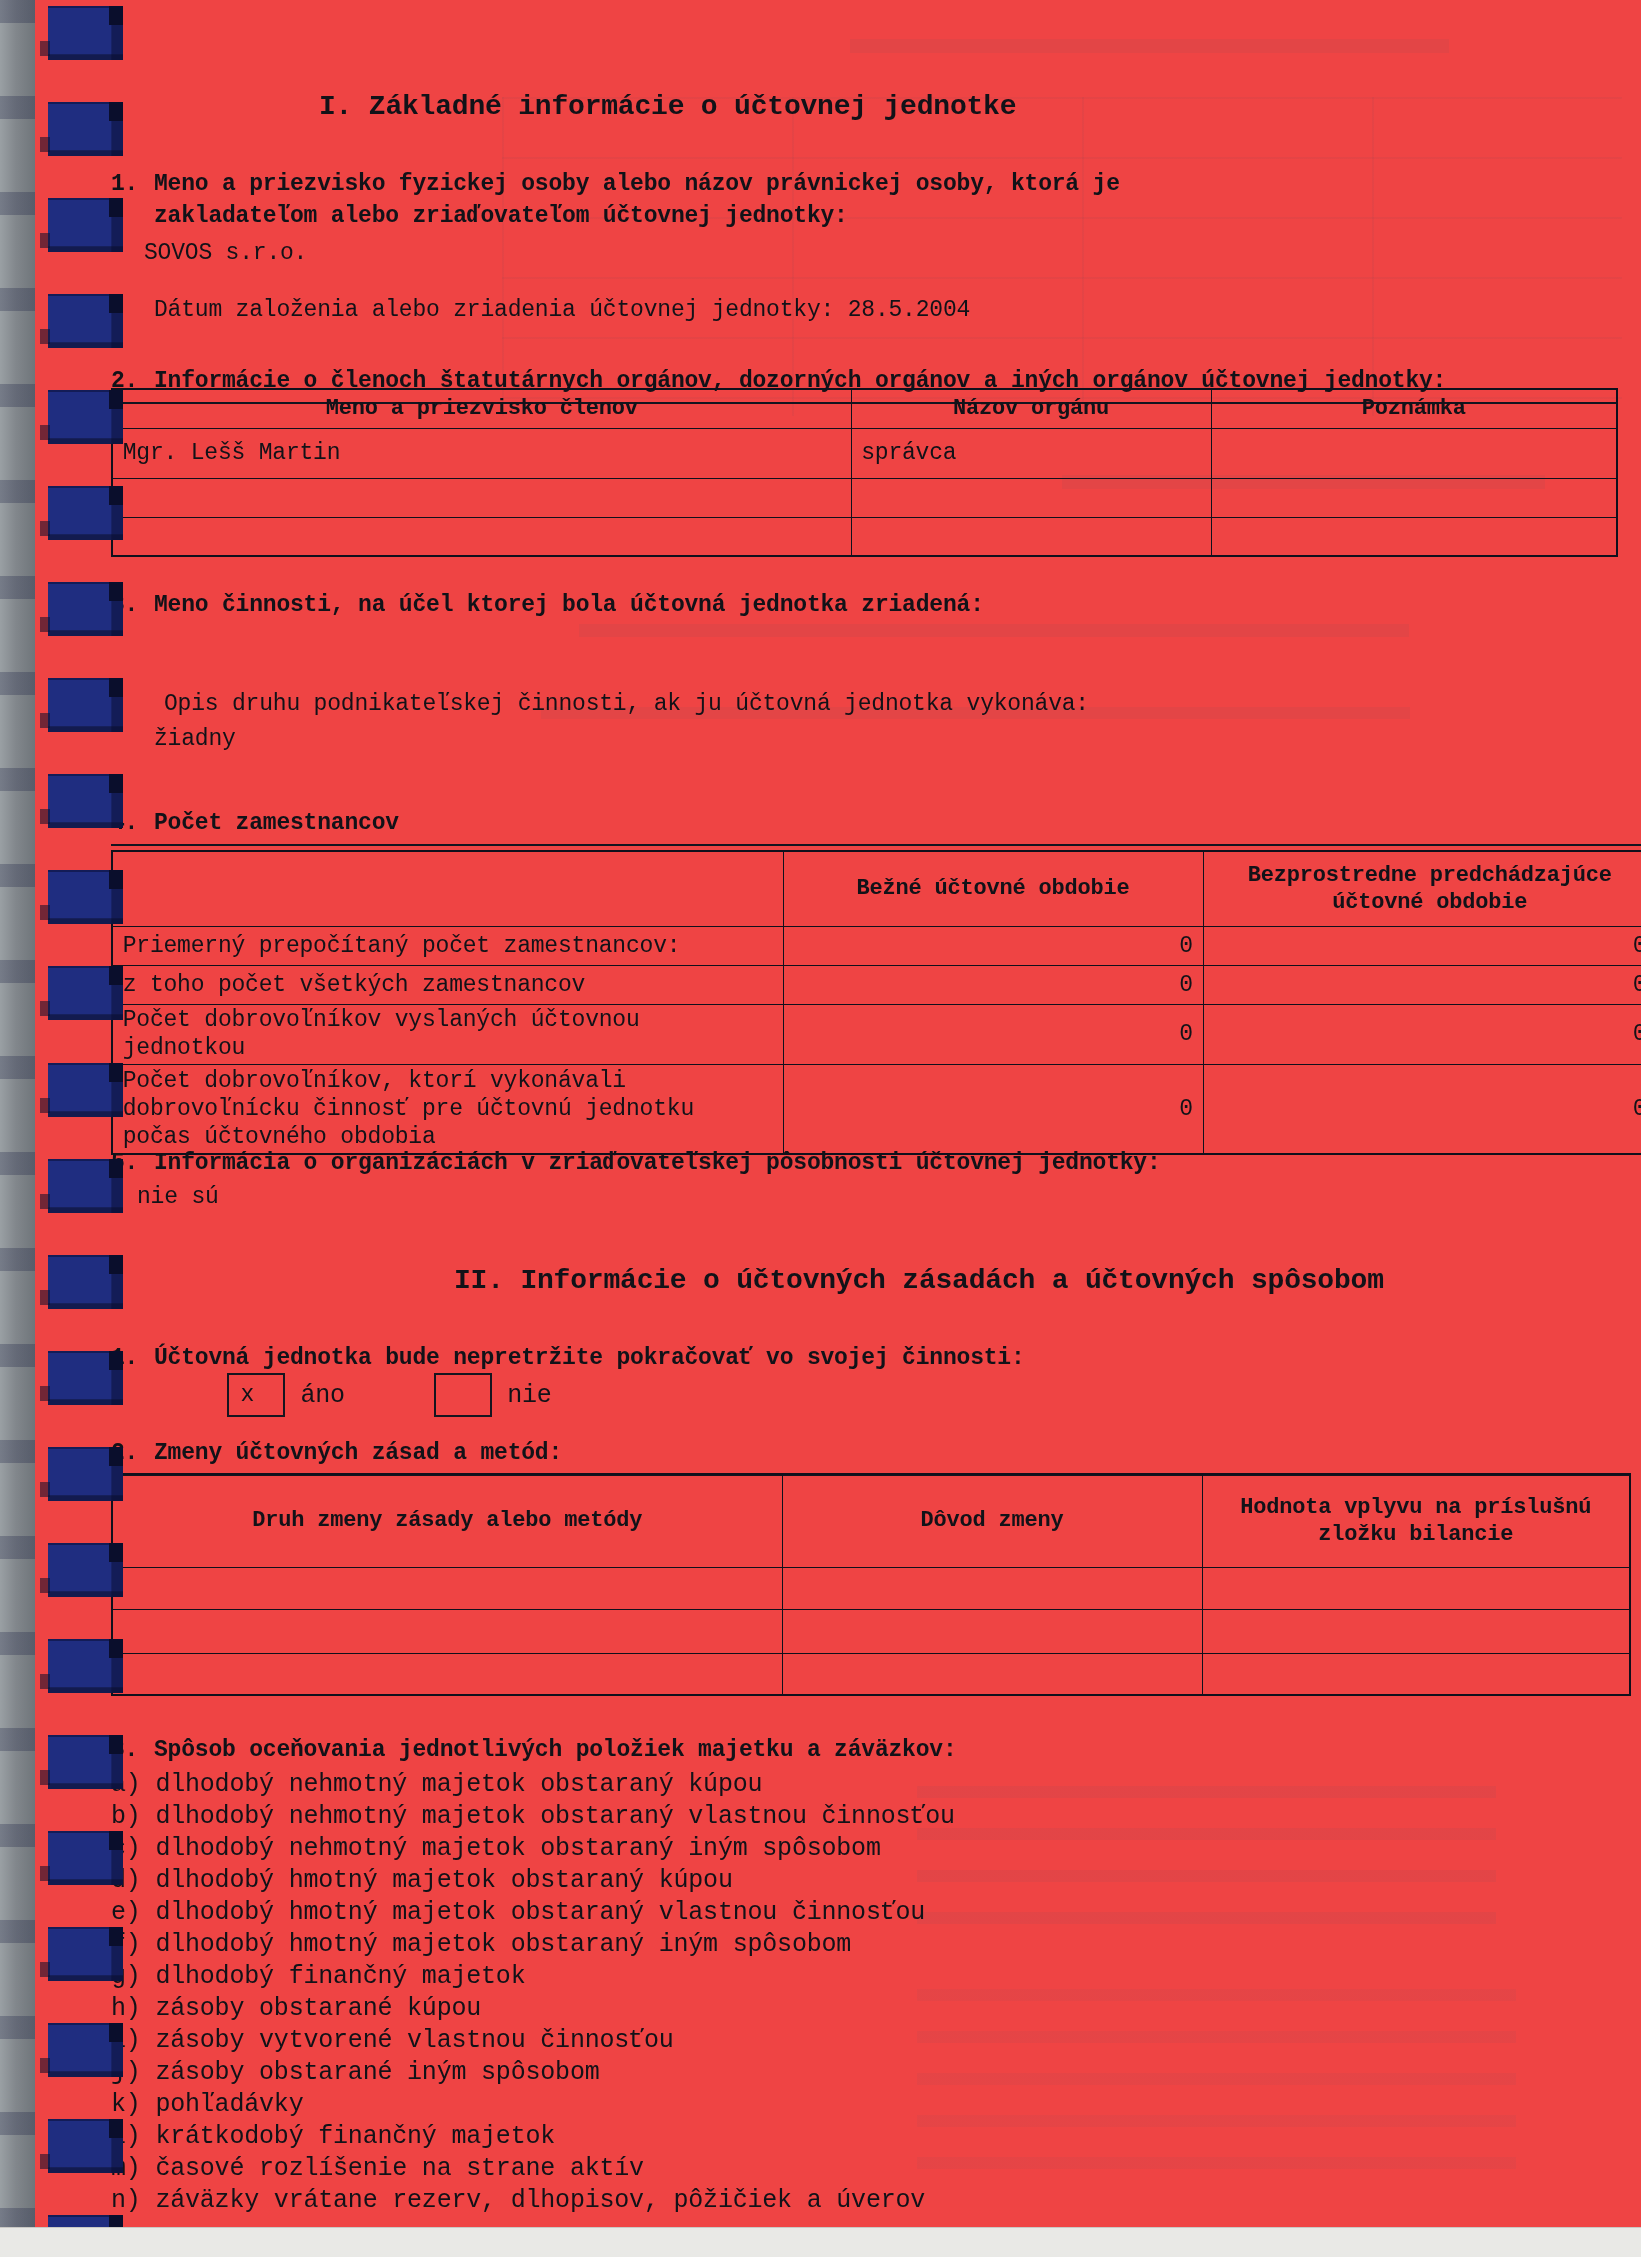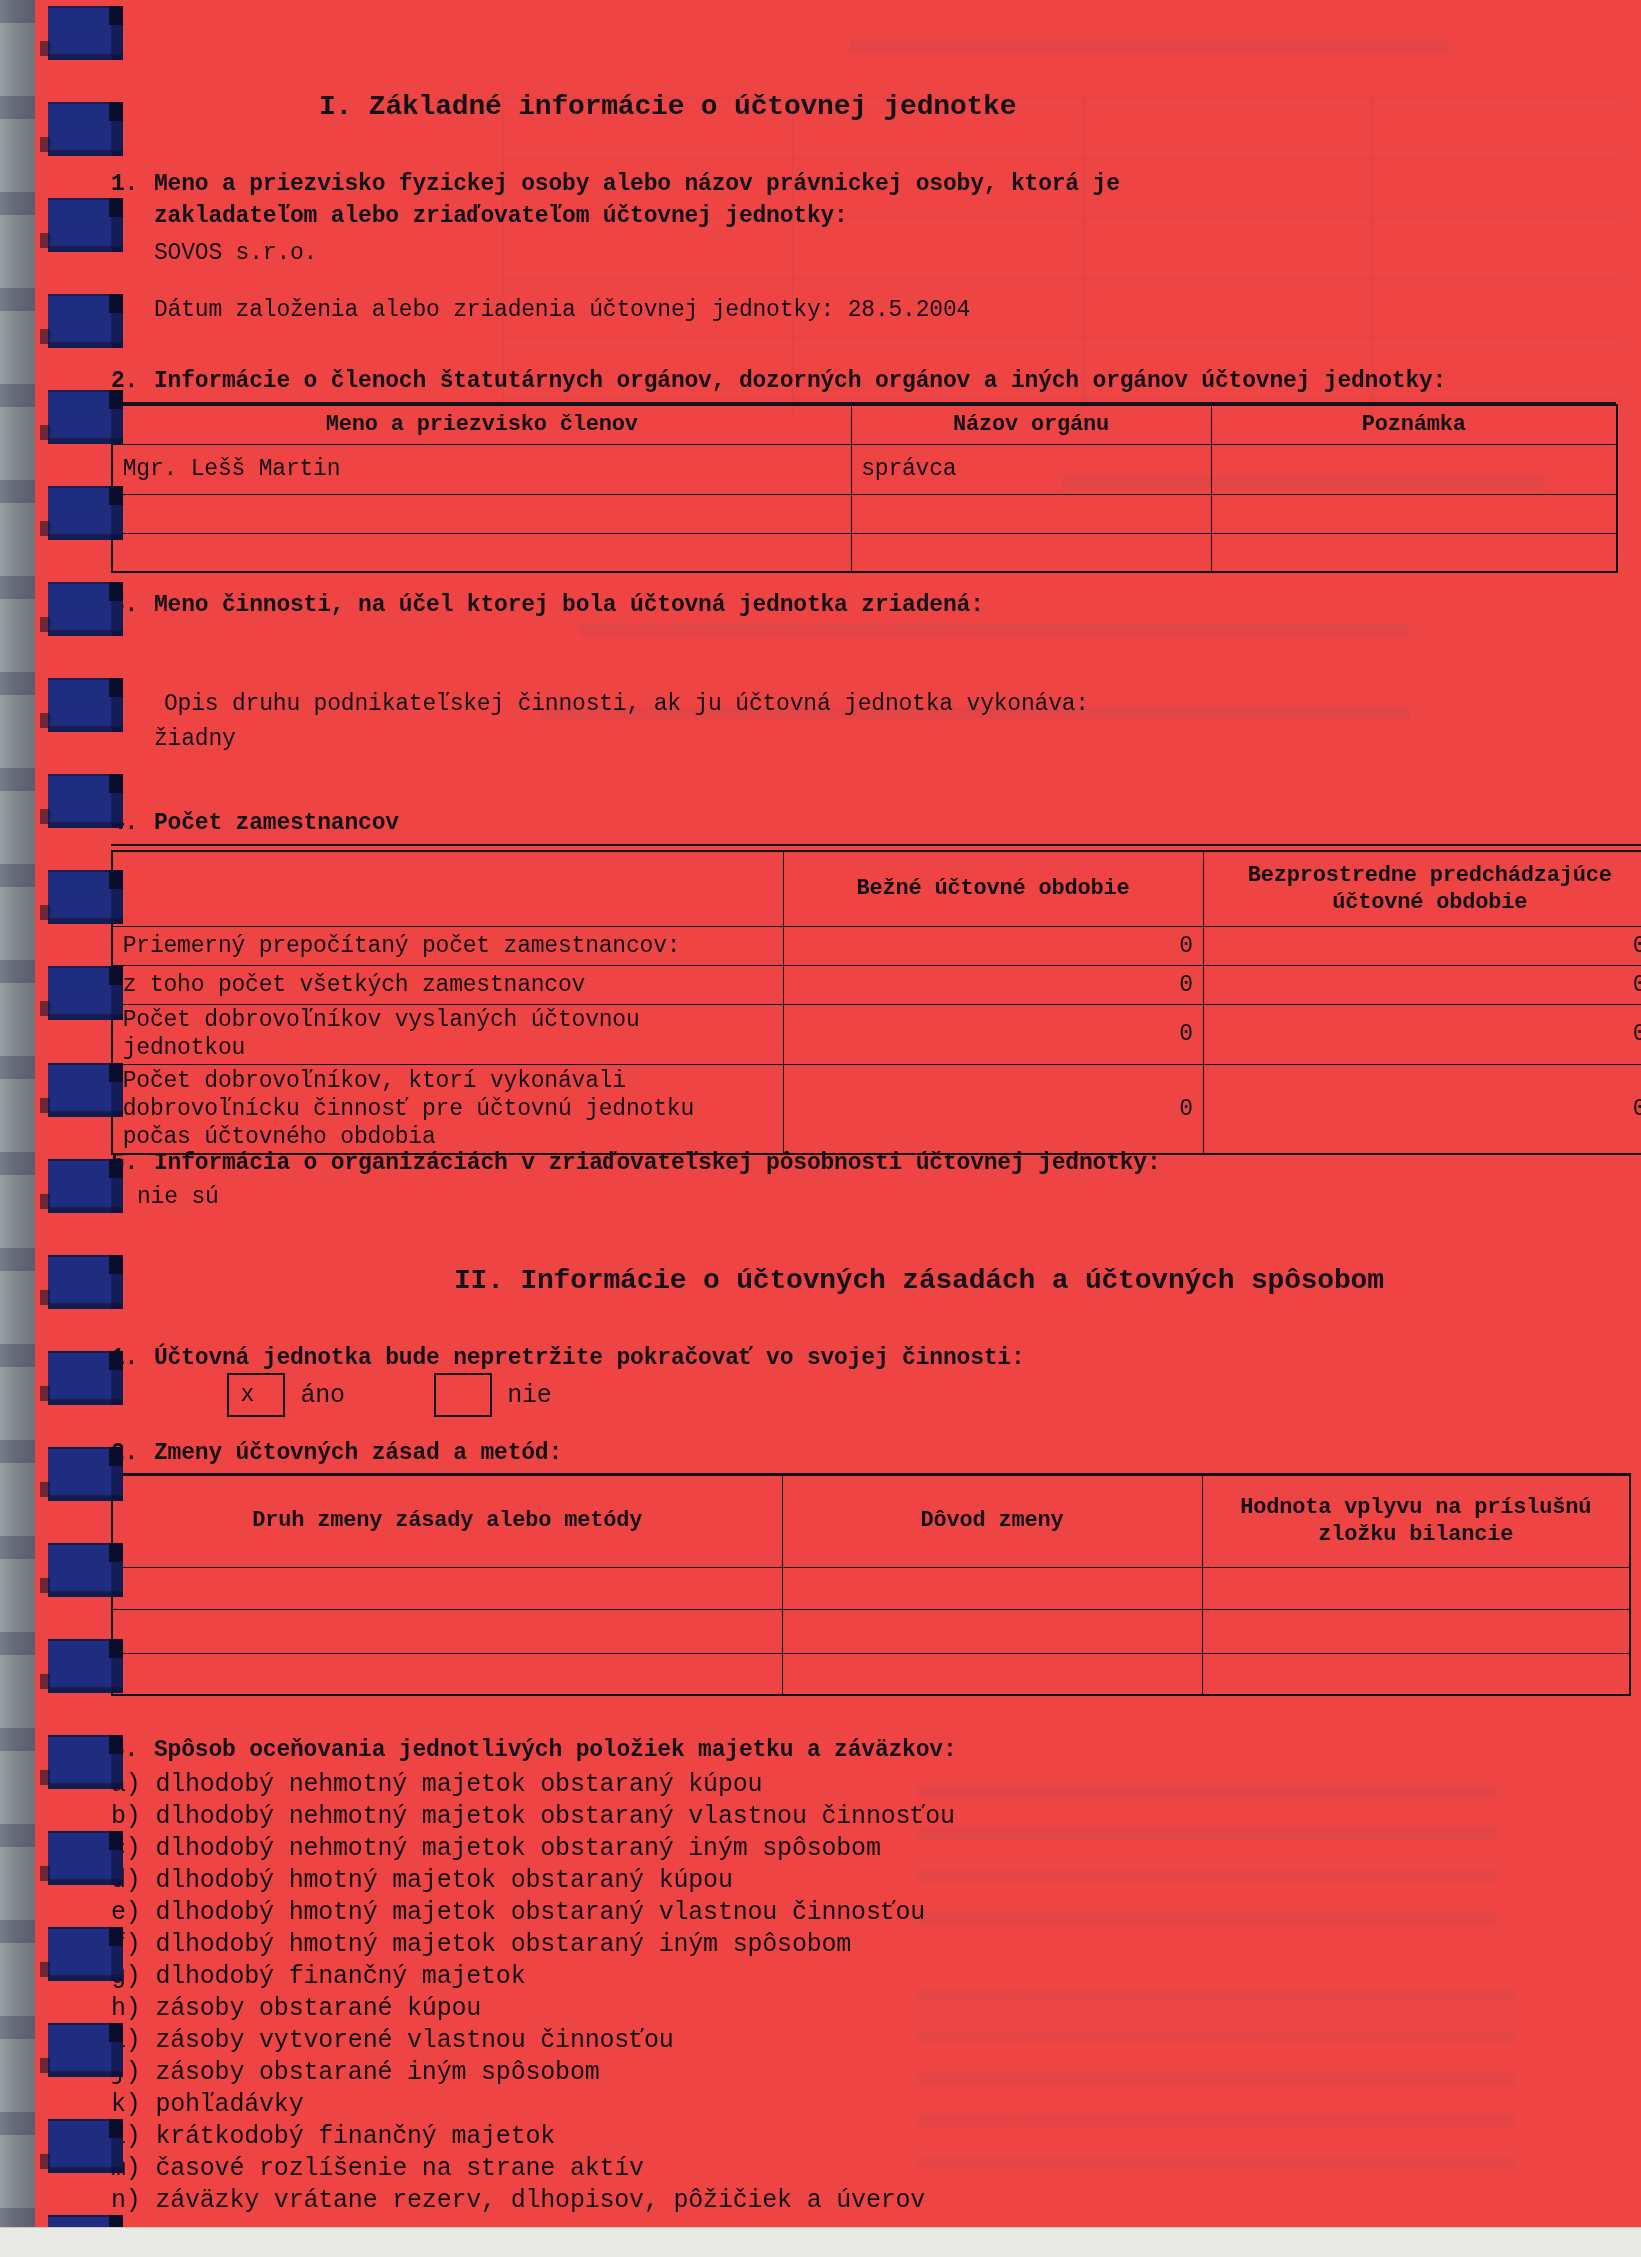--- a/index.html
+++ b/index.html
@@ -74,29 +74,29 @@
   <div class="ghost bar" style="left:1062px; top:475px; width:483px; height:13.5px;"></div>
   <div class="ghost rows" style="left:917px; top:1786px; width:579px; height:164px;"></div>
   <div class="ghost rows" style="left:917px; top:1989px; width:599px; height:193px; opacity:.8;"></div>
 
   <div class="abs title" style="left:319px; top:91px;">I. Základné informácie o účtovnej jednotke</div>
 
   <div class="abs heading" style="left:111px; top:168px; width:1139px;">
     <span class="num">1.</span>
     <span class="ht">Meno a priezvisko fyzickej osoby alebo názov právnickej osoby, ktorá je zakladateľom alebo zriaďovateľom účtovnej jednotky:</span>
   </div>
-  <div class="abs plain" style="left:154px; top:238px;">SOVOS s.r.o.</div>
+  <div class="abs plain" style="left:144px; top:238px;">SOVOS s.r.o.</div>
   <div class="abs plain" style="left:154px; top:295px;">Dátum založenia alebo zriadenia účtovnej jednotky: 28.5.2004</div>
 
   <div class="abs heading underlined" style="left:111px; top:365px; width:1505px;">
     <span class="num">2.</span>
     <span class="ht">Informácie o členoch štatutárnych orgánov, dozorných orgánov a iných orgánov účtovnej jednotky:</span>
   </div>
 
-  <table class="t" style="left:111px; top:404px; width:1505px;">
+  <table class="t" style="left:111px; top:388px; width:1505px;">
     <colgroup>
         <col style="width:739px">
         <col style="width:360px">
         <col style="width:406px">
       </colgroup>
     <thead>
       <tr style="height:39px;">
         <th>Meno a priezvisko členov</th>
         <th>Názov orgánu</th>
         <th>Poznámka</th>

